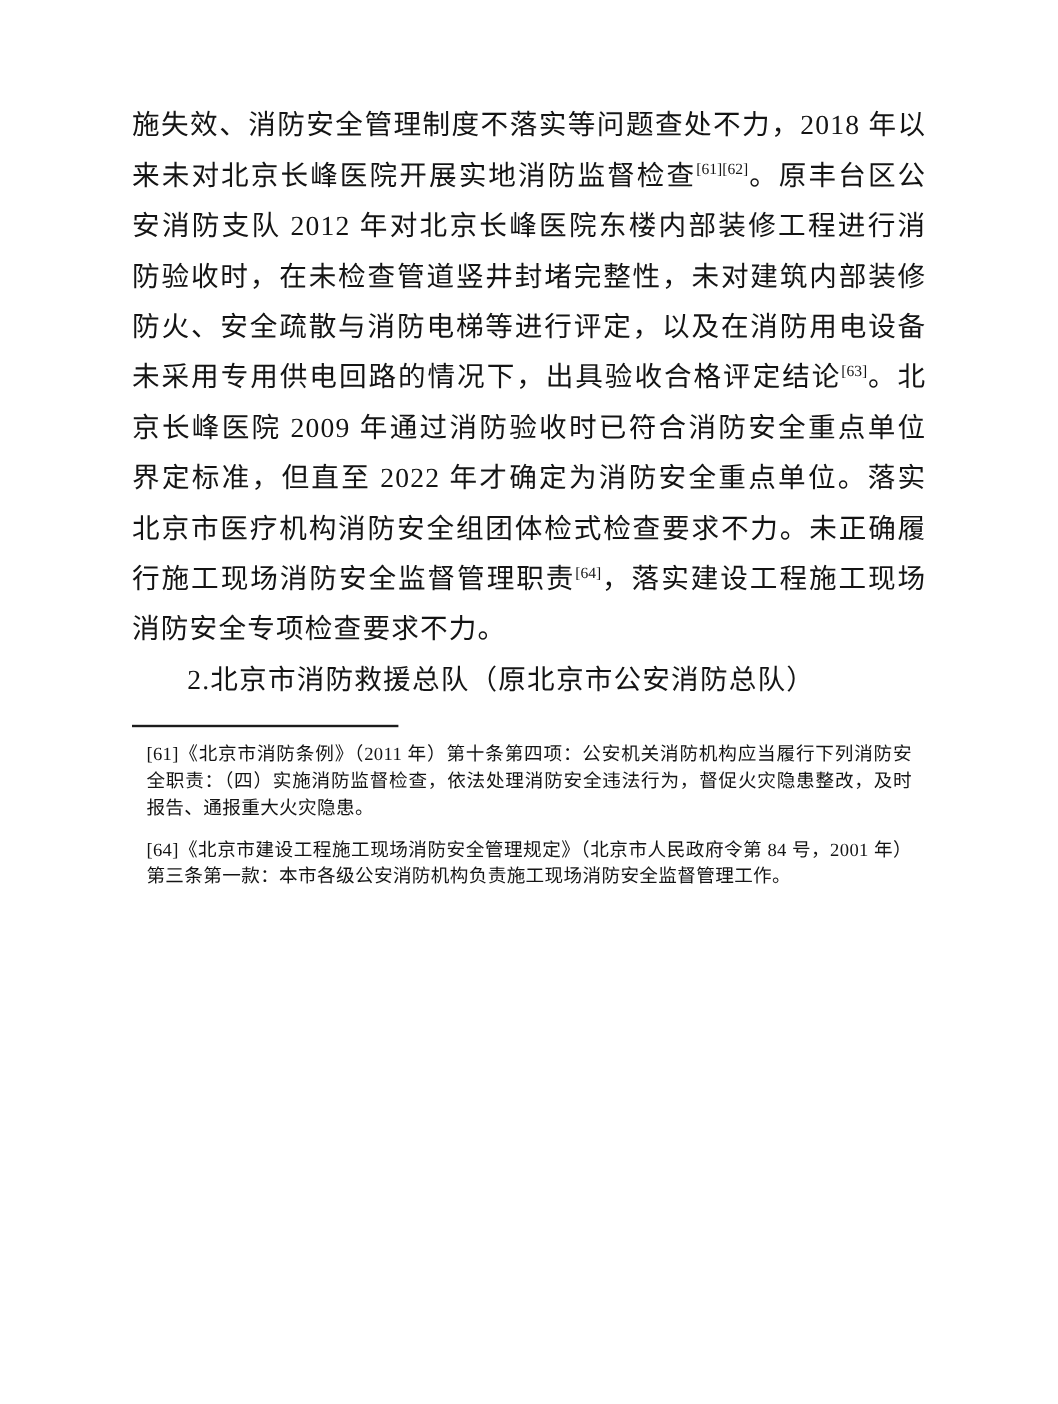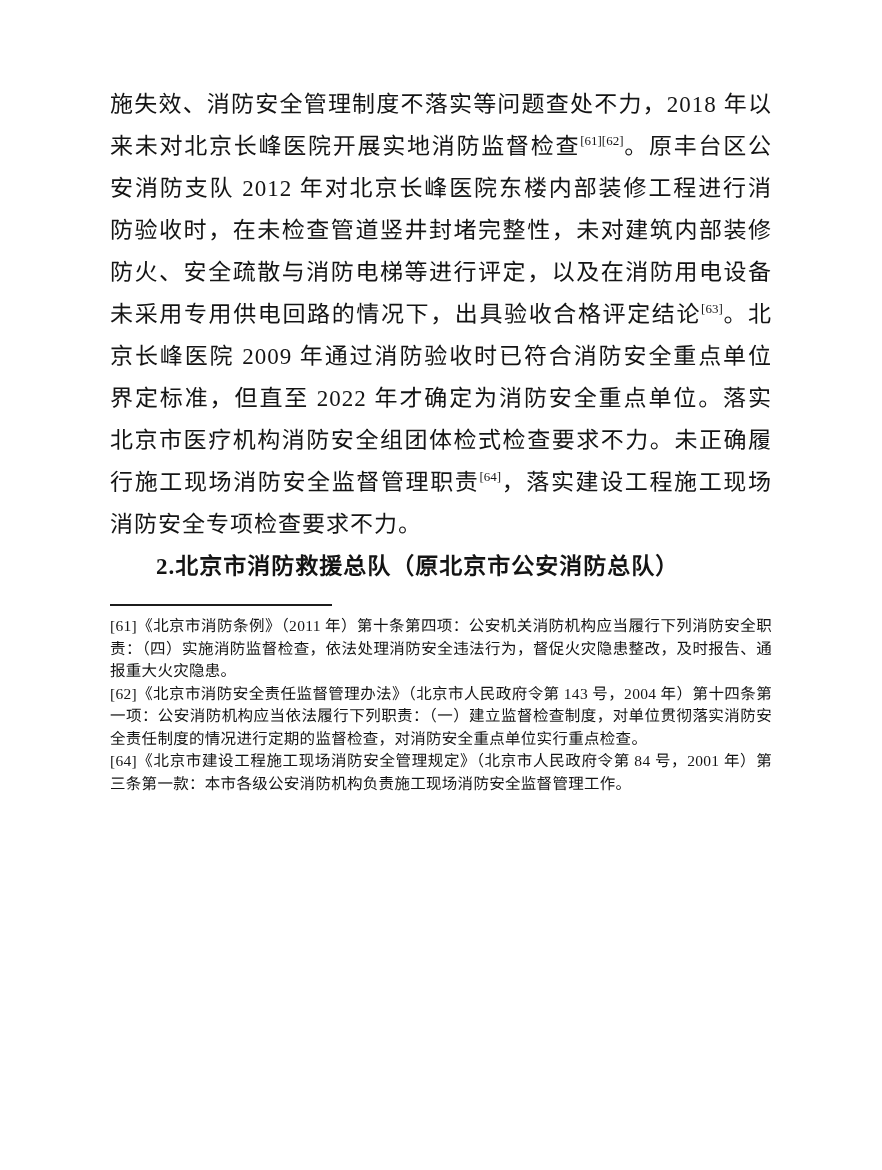--- a/index.html
+++ b/index.html
@@ -27,55 +27,54 @@
     line-height: 42px;
     text-align: justify;
     letter-spacing: 1px;
   }
   .doc-body p.para.indent {
     text-indent: 2em;
   }
   .doc-body .heading {
     font-size: 23px;
     line-height: 42px;
-    font-weight: bold;
+    font-weight: normal;
     text-indent: 2em;
     letter-spacing: 1px;
   }
   .doc-body sup {
     font-size: 13px;
     line-height: 0;
     vertical-align: super;
     letter-spacing: 0;
   }
   .footnote-separator {
     width: 222px;
     border: none;
     border-top: 2px solid #1c1c1c;
     margin: 16px 0 9px 0;
   }
   .footnotes {
     width: 662px;
   }
   .footnotes p.footnote {
-    margin: 0;
+    margin: 12px;
     font-size: 15.5px;
     line-height: 22.5px;
     text-align: justify;
     letter-spacing: 0.3px;
   }
 </style>
 </head>
 <body>
 
 <div class="page">
   <div class="doc-body">
       <p class="para">施失效、消防安全管理制度不落实等问题查处不力，2018 年以来未对北京长峰医院开展实地消防监督检查<sup>[61][62]</sup>。原丰台区公安消防支队 2012 年对北京长峰医院东楼内部装修工程进行消防验收时，在未检查管道竖井封堵完整性，未对建筑内部装修防火、安全疏散与消防电梯等进行评定，以及在消防用电设备未采用专用供电回路的情况下，出具验收合格评定结论<sup>[63]</sup>。北京长峰医院 2009 年通过消防验收时已符合消防安全重点单位界定标准，但直至 2022 年才确定为消防安全重点单位。落实北京市医疗机构消防安全组团体检式检查要求不力。未正确履行施工现场消防安全监督管理职责<sup>[64]</sup>，落实建设工程施工现场消防安全专项检查要求不力。</p>
       <div class="heading">2.北京市消防救援总队（原北京市公安消防总队）</div>
     </div>
   <hr class="footnote-separator">
   <div class="footnotes">
       <p class="footnote">[61]《北京市消防条例》（2011 年）第十条第四项：公安机关消防机构应当履行下列消防安全职责：（四）实施消防监督检查，依法处理消防安全违法行为，督促火灾隐患整改，及时报告、通报重大火灾隐患。</p>
-      <p class="footnote">[62]《北京市消防安全责任监督管理办法》（北京市人民政府令第 143 号，2004 年）第十四条第一项：公安消防机构应当依法履行下列职责：（一）建立监督检查制度，对单位贯彻落实消防安全责任制度的情况进行定期的监督检查，对消防安全重点单位实行重点检查。</p>
       <p class="footnote">[64]《北京市建设工程施工现场消防安全管理规定》（北京市人民政府令第 84 号，2001 年）第三条第一款：本市各级公安消防机构负责施工现场消防安全监督管理工作。</p>
     </div>
 
 </div>
 
 </body></html>

